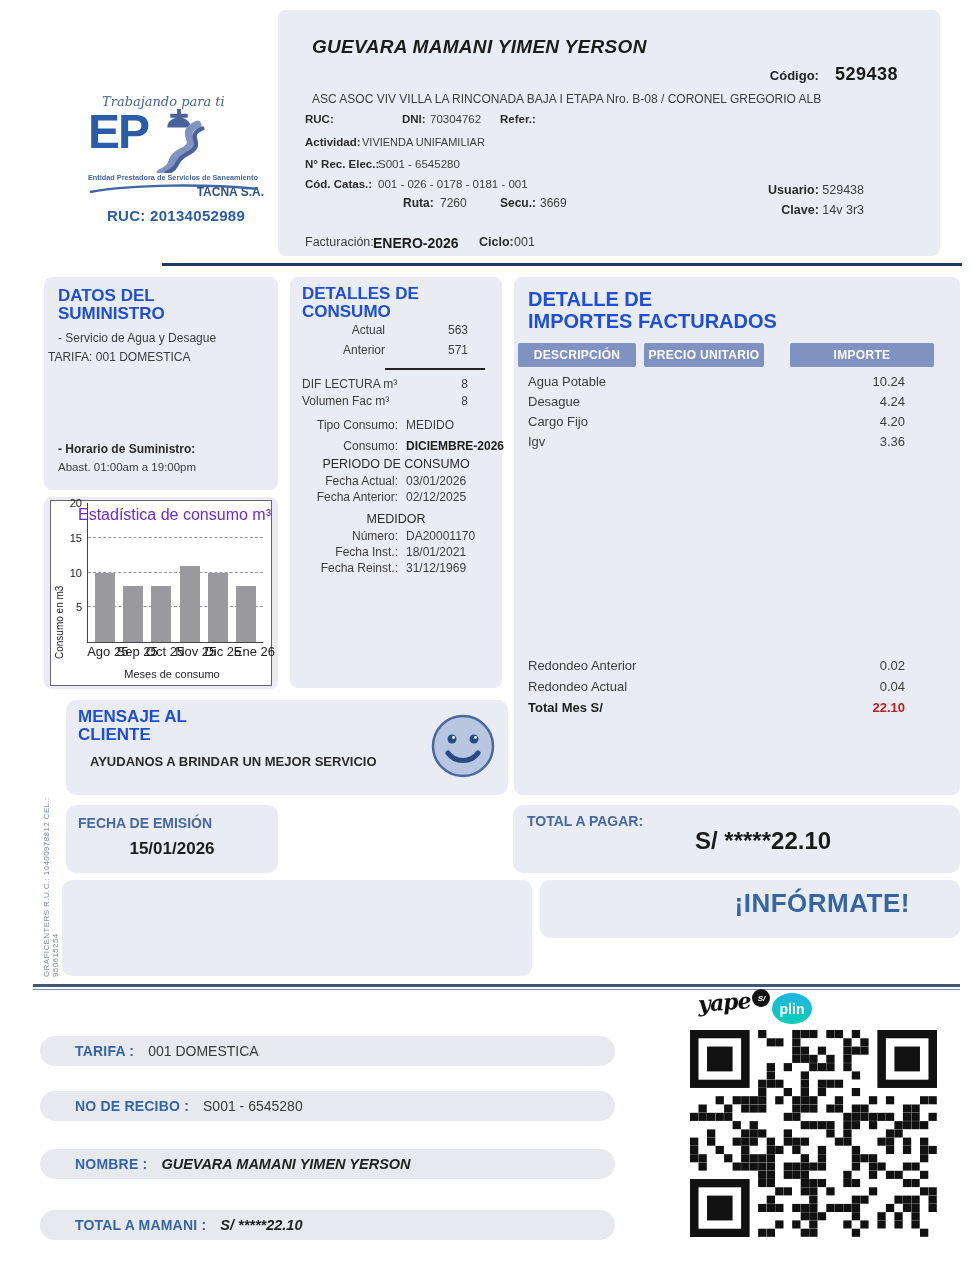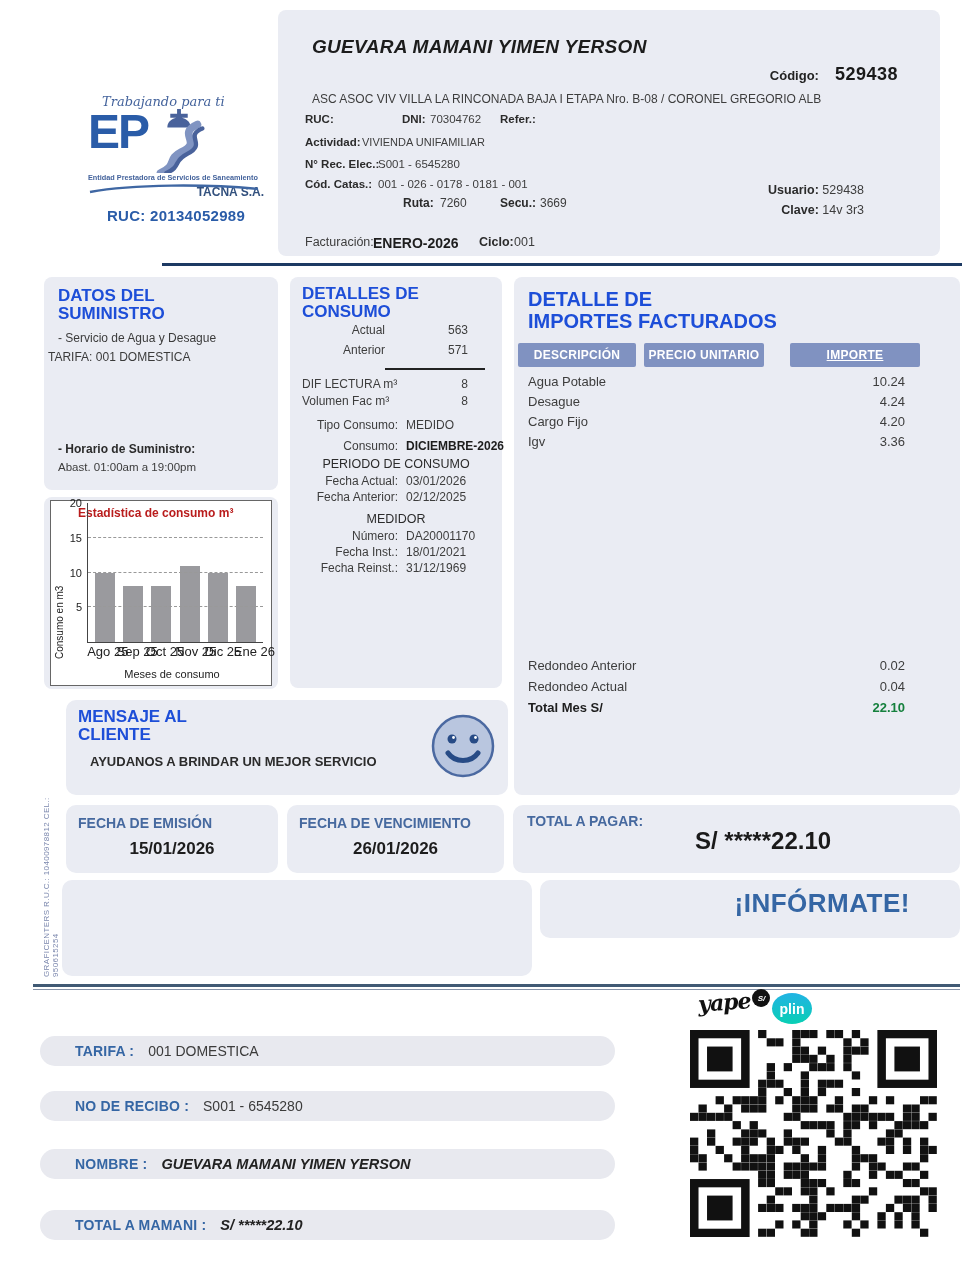--- a/index.html
+++ b/index.html
@@ -25,21 +25,21 @@
   
   #logo-tagline{font-family:"DejaVu Serif",serif;font-style:italic;font-size:13px;color:#44639c;margin-left:14px;}
   #logo-brand-row{display:flex;align-items:flex-start;margin-top:0;}
   #logo-ep{font-size:48px;font-weight:bold;color:#2a5ca8;line-height:.95;letter-spacing:-2px;}
   #logo-subtitle{font-size:7.3px;font-weight:bold;color:#44639c;margin-top:0px;white-space:nowrap;}
   #logo-company{font-size:12px;font-weight:bold;color:#33517e;text-align:right;padding-top:3px;}
   #logo-ruc{font-size:15px;font-weight:bold;color:#2a5ca8;text-align:center;margin-top:7px;letter-spacing:.3px;}
 
   
   #chart-box{position:absolute;left:6px;top:3px;width:220px;height:184px;background:#fff;border:1px solid #666;}
-  #chart-title{position:absolute;left:27px;top:5px;font-size:12px;font-weight:bold;color:#b91c1c;white-space:nowrap;}
+  #chart-title{position:absolute;left:27px;top:5px;font-size:16px;font-weight:normal;color:#6d28d9;white-space:nowrap;}
   #chart-ylabel{position:absolute;left:3px;top:158px;transform:rotate(-90deg);transform-origin:0 0;font-size:10px;color:#222;white-space:nowrap;}
   #chart-plot{position:absolute;left:36px;top:2px;right:8px;bottom:42px;border-left:1.5px solid #444;border-bottom:1.5px solid #444;}
   .gridline{position:absolute;left:0;right:0;border-top:1px dashed #999;}
   .ytick{position:absolute;left:-26px;width:20px;text-align:right;font-size:11px;color:#222;transform:translateY(50%);}
   #chart-bars{position:absolute;left:0;right:0;bottom:0;top:0;display:flex;align-items:flex-end;justify-content:space-around;padding:0 3px;}
   .bar{width:20px;background:#9a9a9e;}
   #chart-xlabels{position:absolute;left:36px;right:8px;bottom:26px;display:flex;justify-content:space-around;}
   .xlab{font-size:13px;color:#222;white-space:nowrap;width:29px;text-align:center;}
   #chart-xaxis-label{position:absolute;left:30px;right:8px;bottom:5px;text-align:center;font-size:11px;color:#222;}
 
@@ -251,21 +251,21 @@
     </div>
   </div>
 
   <div class="panel" style="left:514px;top:277px;width:446px;height:518px;">
     <div class="abs sec-title" style="left:14px;top:12px;font-size:20px;">
       <div>DETALLE DE</div>
       <div>IMPORTES FACTURADOS</div>
     </div>
     <div class="th" style="left:4px;width:118px;">DESCRIPCIÓN</div>
     <div class="th" style="left:130px;width:120px;">PRECIO UNITARIO</div>
-    <div class="th" style="left:276px;width:130px;text-decoration:underline;">IMPORTE</div>
+    <div class="th" style="left:276px;width:144px;">IMPORTE</div>
 
     <div class="irow" style="top:97px;">
       <span class="idesc">Agua Potable</span>
       <span class="iamt">10.24</span>
     </div>
     <div class="irow" style="top:117px;">
       <span class="idesc">Desague</span>
       <span class="iamt">4.24</span>
     </div>
     <div class="irow" style="top:137px;">
@@ -280,21 +280,21 @@
     <div class="irow" style="top:381px;">
       <span class="idesc">Redondeo Anterior</span>
       <span class="iamt">0.02</span>
     </div>
     <div class="irow" style="top:402px;">
       <span class="idesc">Redondeo Actual</span>
       <span class="iamt">0.04</span>
     </div>
     <div class="irow b" style="top:423px;">
       <span class="idesc b" style="color:#1d1d1d;">Total Mes S/</span>
-      <span class="iamt b" style="color:#15803d;">22.10</span>
+      <span class="iamt b" style="color:#b91c1c;">22.10</span>
     </div>
   </div>
 
   <div class="panel" style="left:66px;top:700px;width:442px;height:95px;border-radius:10px;">
     <div class="abs sec-title" style="left:12px;top:8px;font-size:17px;">
       <div>MENSAJE AL</div>
       <div>CLIENTE</div>
     </div>
     <div class="abs b fs13" style="left:24px;top:54px;color:#2b2b2b;">AYUDANOS A BRINDAR UN MEJOR SERVICIO</div>
     <svg class="abs" style="left:364px;top:13px;" width="66" height="66" viewBox="0 0 66 66">
@@ -303,24 +303,20 @@
       <circle cx="44" cy="26" r="4.5" fill="#274b86"></circle>
       <circle cx="23.5" cy="24.5" r="1.4" fill="#fff"></circle>
       <circle cx="45.5" cy="24.5" r="1.4" fill="#fff"></circle>
       <path d="M18,40 C25,50 41,50 48,40" fill="none" stroke="#274b86" stroke-width="5" stroke-linecap="round"></path>
     </svg>
   </div>
 
   <div class="panel" style="left:66px;top:805px;width:212px;height:68px;border-radius:10px;">
     <div class="abs b" style="left:12px;top:10px;font-size:14px;color:#46699f;">FECHA DE EMISIÓN</div>
     <div class="abs b i" style="left:0;top:34px;width:212px;text-align:center;font-size:17px;color:#1d1d1d;">15/01/2026</div>
-  </div>
-  <div class="panel" style="left:287px;top:805px;width:217px;height:68px;border-radius:10px;">
-    <div class="abs b" style="left:12px;top:10px;font-size:14px;color:#46699f;">FECHA DE VENCIMIENTO</div>
-    <div class="abs b i" style="left:0;top:34px;width:217px;text-align:center;font-size:17px;color:#1d1d1d;">26/01/2026</div>
   </div>
   <div class="panel" style="left:513px;top:805px;width:447px;height:68px;border-radius:10px;">
     <div class="abs b" style="left:14px;top:8px;font-size:14px;color:#46699f;">TOTAL A PAGAR:</div>
     <div class="abs b" style="left:182px;top:22px;font-size:24px;color:#1a1a1a;">S/ *****22.10</div>
   </div>
 
   <div class="panel" style="left:62px;top:880px;width:470px;height:96px;border-radius:10px;"></div>
   <div class="panel" style="left:540px;top:880px;width:420px;height:58px;border-radius:10px;">
     <div class="abs" id="informate-text" style="right:50px;top:8px;">¡INFÓRMATE!</div>
   </div>

